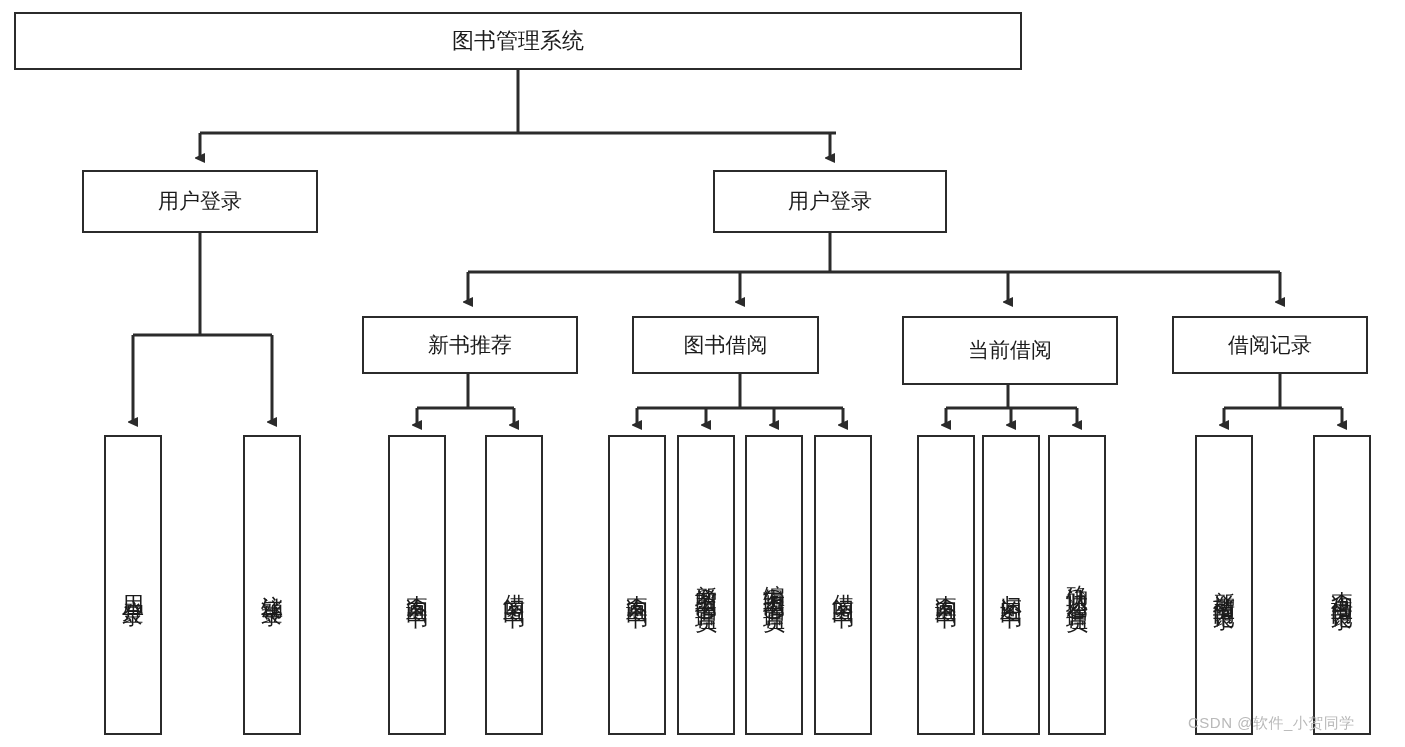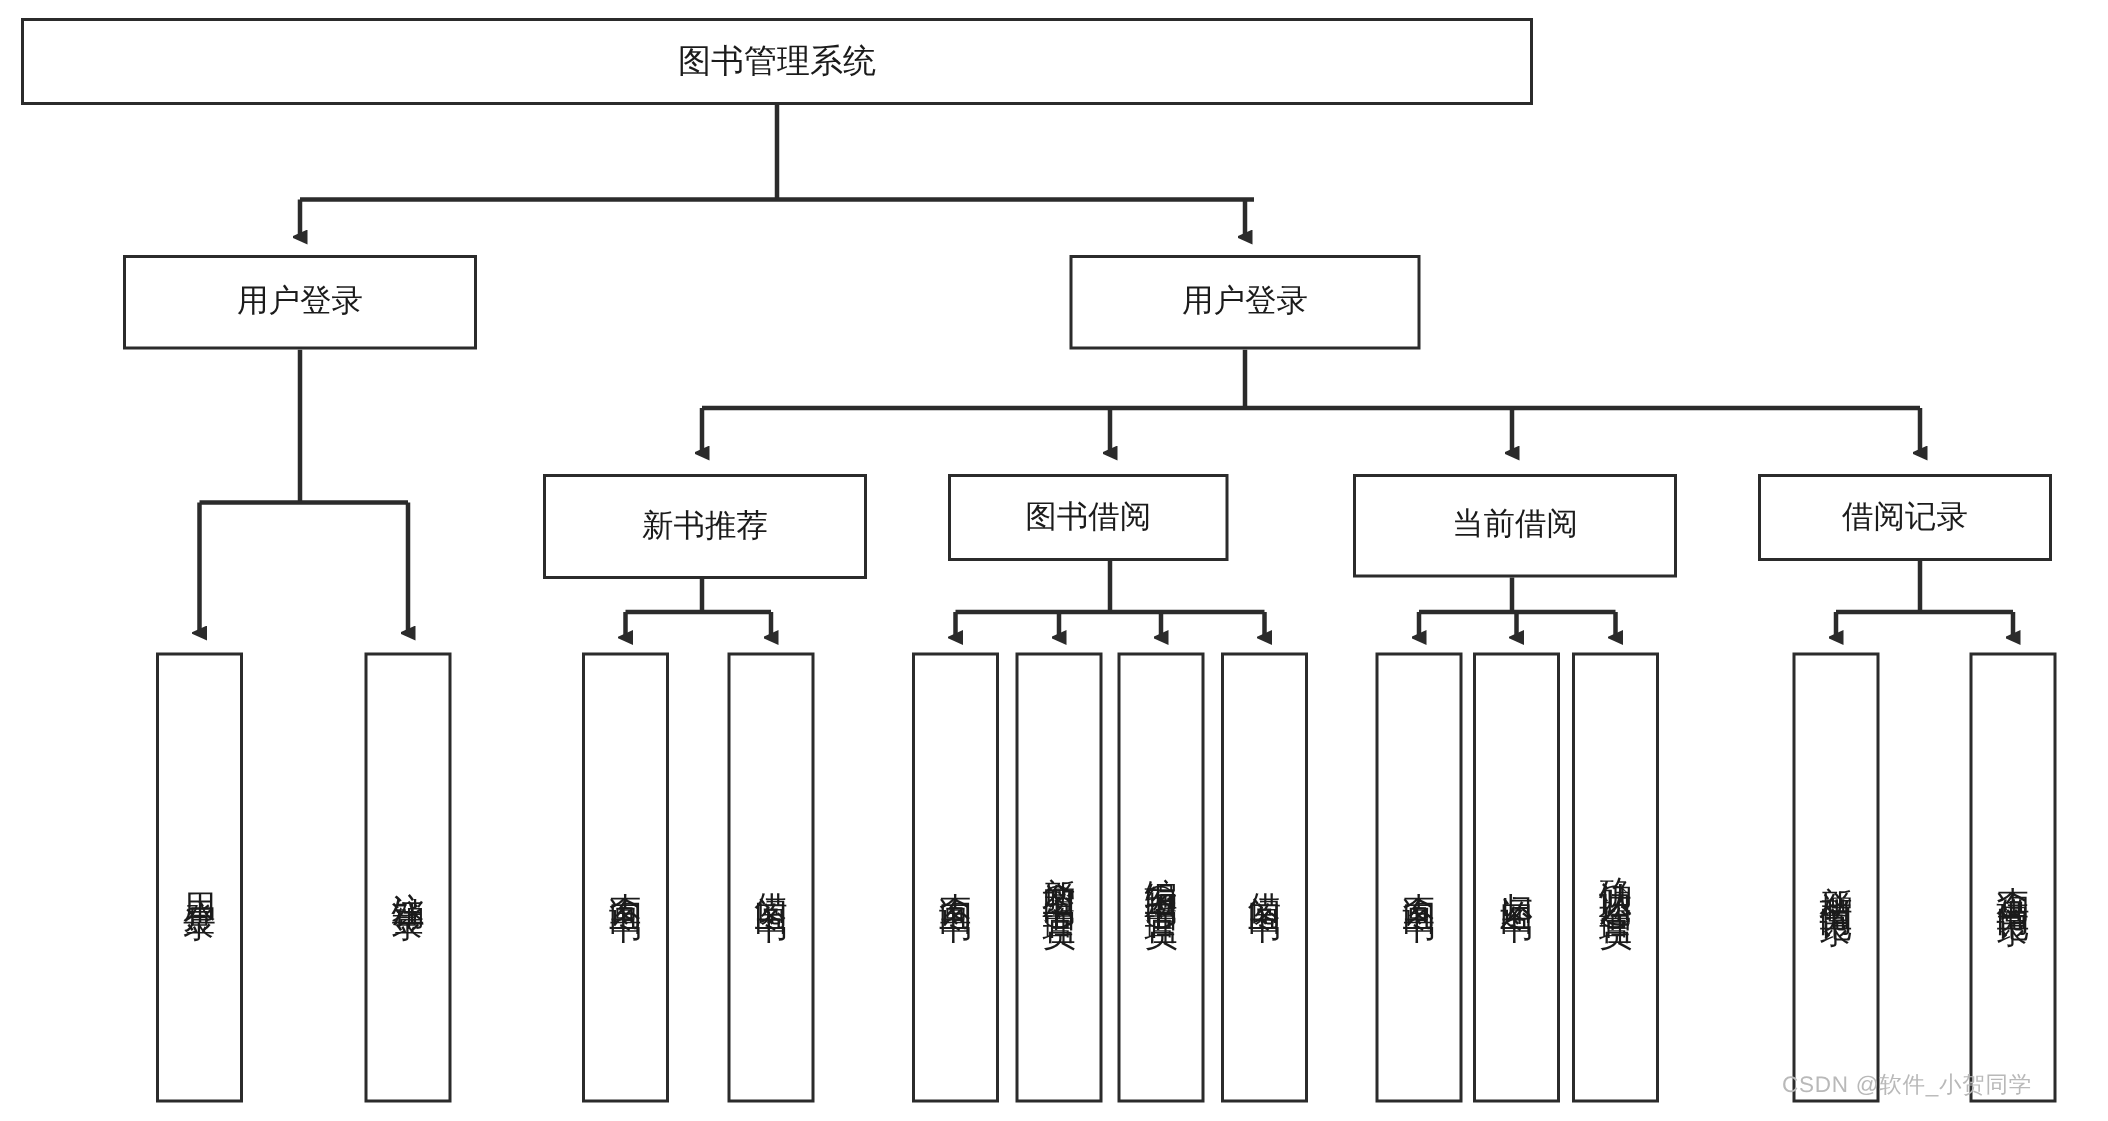--- a/index.html
+++ b/index.html
@@ -131,21 +131,21 @@
     <span class="label">图书管理系统</span>
   </div>
 
   <div class="node horizontal" style="left:82px; top:170px; width:236px; height:63px;">
     <span class="label">用户登录</span>
   </div>
   <div class="node horizontal" style="left:713px; top:170px; width:234px; height:63px;">
     <span class="label">用户登录</span>
   </div>
 
-  <div class="node horizontal" style="left:362px; top:316px; width:216px; height:70px;">
+  <div class="node horizontal" style="left:362px; top:316px; width:216px; height:58px;">
     <span class="label">新书推荐</span>
   </div>
   <div class="node horizontal" style="left:632px; top:316px; width:187px; height:58px;">
     <span class="label">图书借阅</span>
   </div>
   <div class="node horizontal" style="left:902px; top:316px; width:216px; height:69px;">
     <span class="label">当前借阅</span>
   </div>
   <div class="node horizontal" style="left:1172px; top:316px; width:196px; height:58px;">
     <span class="label">借阅记录</span>

